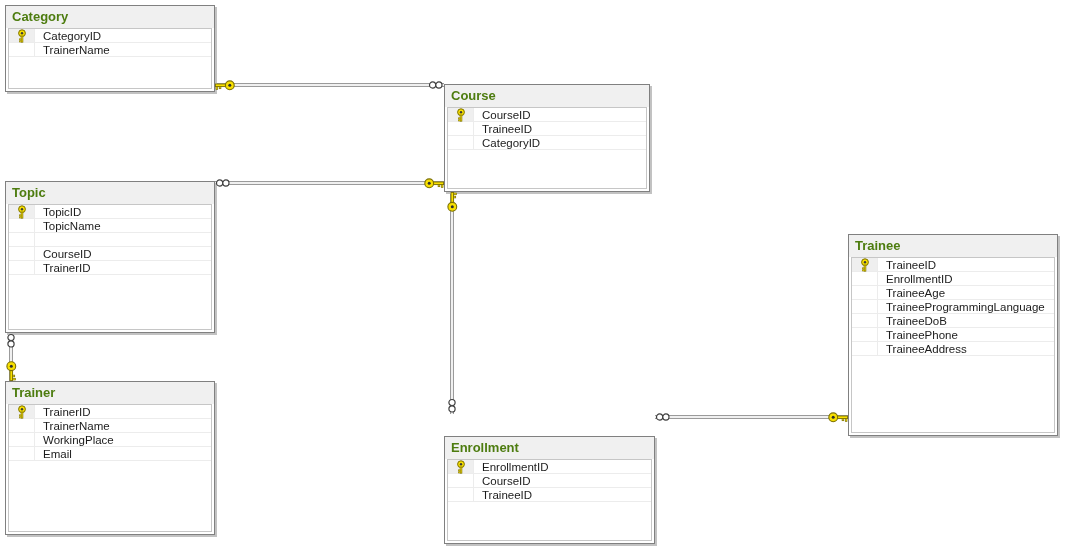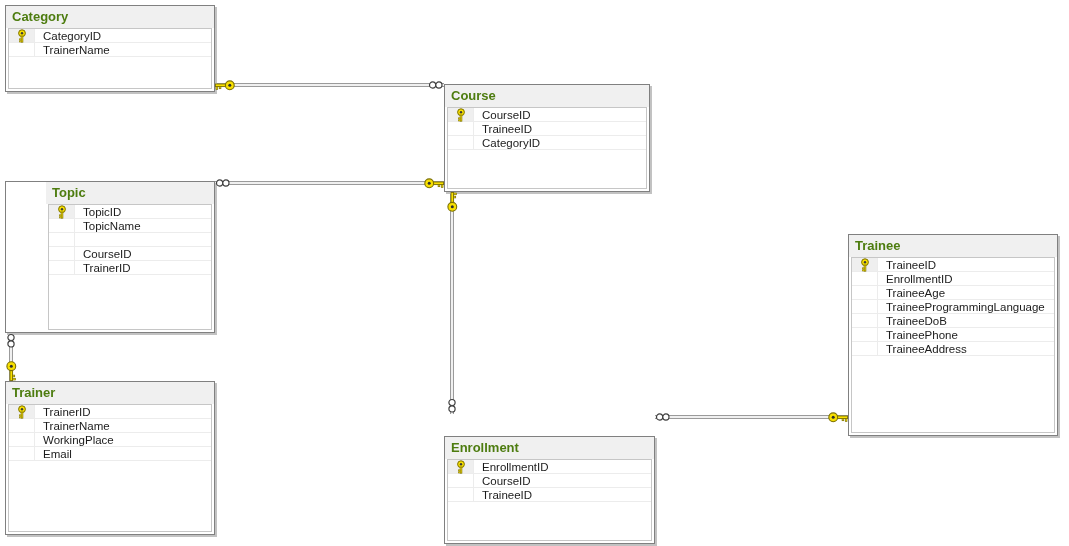--- a/index.html
+++ b/index.html
@@ -75,21 +75,21 @@
           <div class="cell-ic"></div>
           <div class="cell-nm">TraineeID</div>
         </div>
         <div class="row">
           <div class="cell-ic"></div>
           <div class="cell-nm">CategoryID</div>
         </div>
         <div class="row filler"></div>
       </div>
     </div>
-    <div class="tbl" style="left: 5px; top: 181px; width: 210px; height: 152px; padding-left: 40px;">
+    <div class="tbl" style="left: 5px; top: 181px; width: 210px; height: 152px;">
       <div class="tbl-h"><span>Topic</span></div>
       <div class="tbl-g">
         <div class="row">
           <div class="cell-ic keycell">
             <svg width="10" height="14" viewBox="0 0 10 14">
               <circle cx="5" cy="4.2" r="3.4" fill="#f8e000" stroke="#7c7000" stroke-width="1"></circle>
               <circle cx="5" cy="4.2" r="1.2" fill="#3a3a3a"></circle>
               <rect x="4.1" y="7" width="1.8" height="6.2" fill="#f8e000" stroke="#7c7000" stroke-width="0.7"></rect>
               <rect x="2.3" y="9.8" width="1.8" height="1.2" fill="#f8e000" stroke="#7c7000" stroke-width="0.5"></rect>
               <rect x="2.3" y="11.8" width="2.3" height="1.2" fill="#f8e000" stroke="#7c7000" stroke-width="0.5"></rect>

